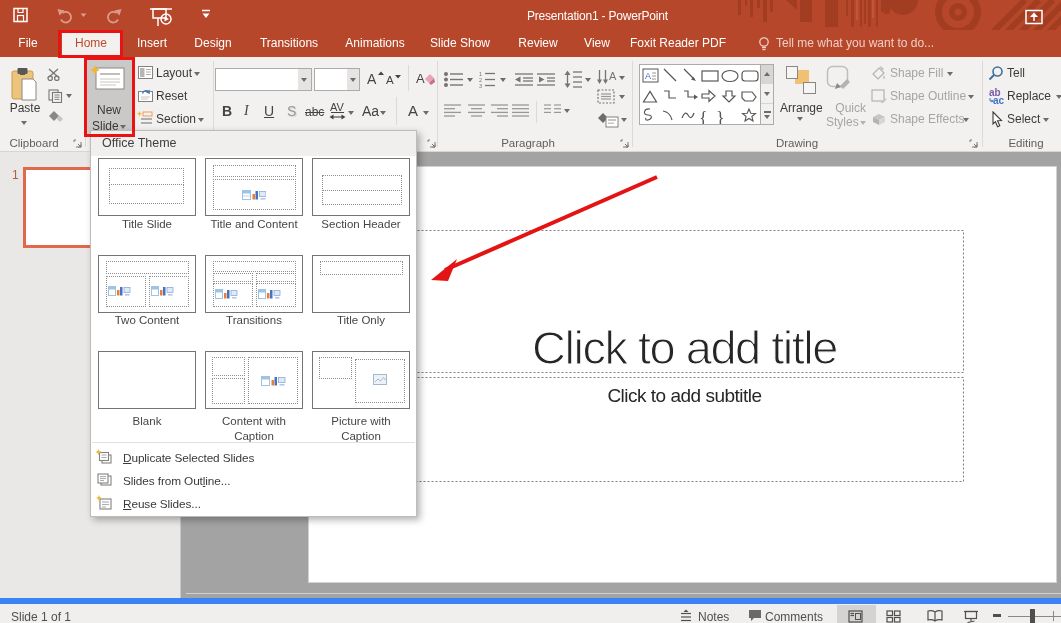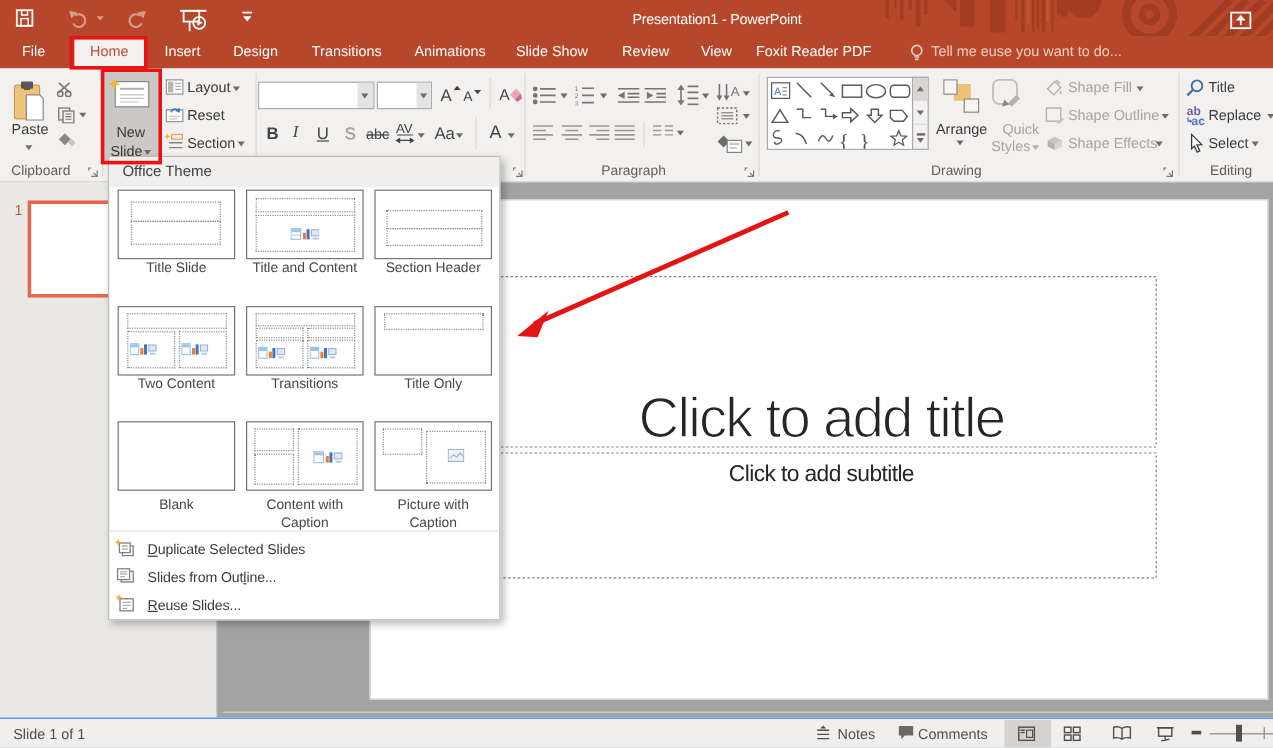--- a/index.html
+++ b/index.html
@@ -12,21 +12,21 @@
 .glab{position:absolute;font-size:11.5px;color:#605E5C;top:80px;transform:translateX(-50%);white-space:nowrap}
 .dlaunch{position:absolute;width:9px;height:9px;top:82px}
 .dlaunch svg{display:block}
 .rbtxt{position:absolute;font-size:12px;color:#3B3A39;white-space:nowrap}
 .gray{color:#A7A5A3}
 .car{display:inline-block;width:0;height:0;border-left:3.5px solid transparent;border-right:3.5px solid transparent;border-top:4px solid #6e6c6a;vertical-align:middle}
 .caru{display:inline-block;width:0;height:0;border-left:3.5px solid transparent;border-right:3.5px solid transparent;border-bottom:4px solid #6e6c6a}
 #leftpanel{left:0;top:152px;width:181px;height:446px;background:#E9E8E7;border-right:1px solid #C9C7C5}
 #work{left:181px;top:152px;width:880px;height:446px;background:#a3a3a3}
 #slide{position:absolute;left:127px;top:14px;width:749px;height:417px;background:#fff;border:1px solid #D4D2D0}
-#statusbar{left:0;top:598px;width:1061px;height:25px;background:#F0EFEE;border-top:1px solid #3b82f6;font-size:12px;color:#514F4D}
+#statusbar{left:0;top:598px;width:1061px;height:25px;background:#F0EFEE;border-top:6px solid #3b82f6;font-size:12px;color:#514F4D}
 #dropdown{left:90px;top:130px;width:327px;height:387px;background:#fff;border:1px solid #BEBCBA;box-shadow:3px 3px 7px rgba(0,0,0,.3)}
 .thumb{position:absolute;width:98px;height:58px;background:#fff;border:1px solid #767472}
 .ph{position:absolute;border:1px dotted #8f8f8f}
 .tlab{position:absolute;width:98px;font-size:11.5px;color:#464646;text-align:center;line-height:15px}
 .mtext{position:absolute;left:32px;font-size:11.8px;letter-spacing:-0.1px;color:#3A3A3A;white-space:nowrap}
 .ann{position:absolute;border:3px solid #E91313;z-index:50}
 </style></head>
 <body>
 
 <div class="ab" id="titlebar">
@@ -101,21 +101,21 @@
 <div class="ab" style="left:62px;top:1px;width:58px;height:26px;background:#F2F1F0"></div>
 <span class="tab" style="left:91px;color:#BE4A2B">Home</span>
 <span class="tab" style="left:152px">Insert</span>
 <span class="tab" style="left:213px">Design</span>
 <span class="tab" style="left:289px">Transitions</span>
 <span class="tab" style="left:375px">Animations</span>
 <span class="tab" style="left:460px">Slide Show</span>
 <span class="tab" style="left:538px">Review</span>
 <span class="tab" style="left:597px">View</span>
 <span class="tab" style="left:678px">Foxit Reader PDF</span>
-<span class="tab" style="left:776px;color:rgba(255,240,235,.8);transform:none">Tell me euse you want to do...</span>
+<span class="tab" style="left:776px;color:rgba(255,240,235,.8);transform:none">Tell me what you want to do...</span>
 <svg class="ab" style="left:758px;top:6px" width="12" height="16" fill="none" stroke="rgba(255,240,235,.8)" stroke-width="1.3">
 <circle cx="6" cy="6" r="4.2"></circle>
       <line x1="4" y1="11.5" x2="8" y2="11.5"></line>
       <line x1="4.5" y1="13.5" x2="7.5" y2="13.5"></line>
 </svg>
 </div>
 
 <div class="ab" id="ribbon">
 <div class="sep" style="left:85px"></div>
 <div class="sep" style="left:213px"></div>
@@ -423,21 +423,21 @@
 <div class="dlaunch" style="left:969px">
       <svg width="9" height="9" stroke="#7a7874" fill="none" stroke-width="1">
         <path d="M1 3 v-2 h2 M8 3 v5 h-5 M5 5 l3 3 M8 5.5 v2.5 h-2.5"></path>
       </svg>
     </div>
 
 <svg class="ab" style="left:988px;top:9px" width="17" height="15" fill="none">
 <circle cx="9.5" cy="5.5" r="4.5" stroke="#41719C" stroke-width="1.6"></circle>
 <line x1="6" y1="9" x2="1.5" y2="13.5" stroke="#41719C" stroke-width="2"></line>
 </svg>
-<div class="rbtxt" style="left:1007px;top:9px;color:#3B3B3B">Title</div>
+<div class="rbtxt" style="left:1007px;top:9px;color:#3B3B3B">Tell</div>
 <svg class="ab" style="left:987px;top:31px" width="19" height="17">
 <text x="2" y="8" font-size="10" font-weight="bold" fill="#7C5CA6" font-family="Liberation Sans">ab</text>
 <text x="6" y="16" font-size="10" font-weight="bold" fill="#4472C4" font-family="Liberation Sans">ac</text>
 <path d="M3 10 v3 h2" fill="none" stroke="#4472C4" stroke-width="1"></path>
 <polygon points="4.5,11.5 4.5,14.5 7,13" fill="#4472C4"></polygon>
 </svg>
 <div class="rbtxt" style="left:1007px;top:32px;color:#3B3B3B">Replace</div>
 <span class="car ab" style="left:1056px;top:38px"></span>
 <svg class="ab" style="left:991px;top:54px" width="13" height="17" fill="#fff" stroke="#3B3B3B" stroke-width="1.1">
 <path d="M2 1 L10.5 9.5 L6.5 9.8 L8.8 14.8 L6.6 15.8 L4.4 10.7 L2 13 Z"></path>

